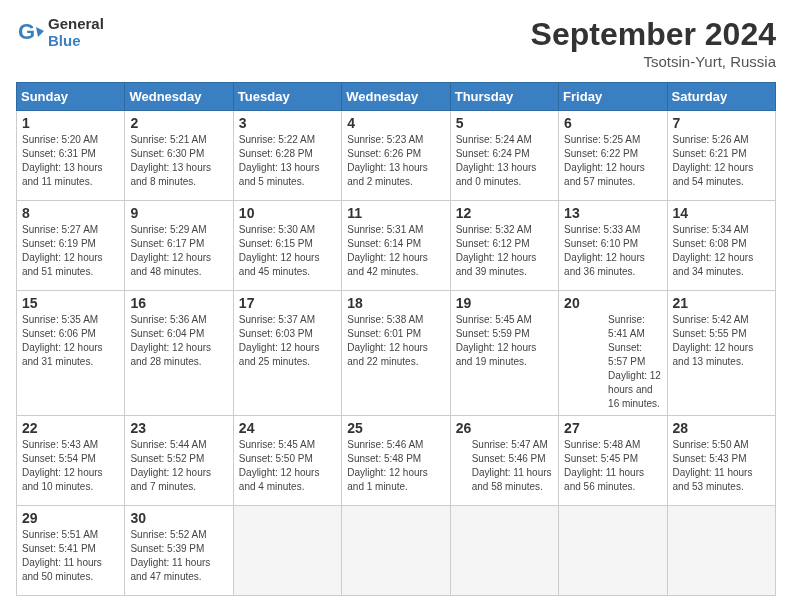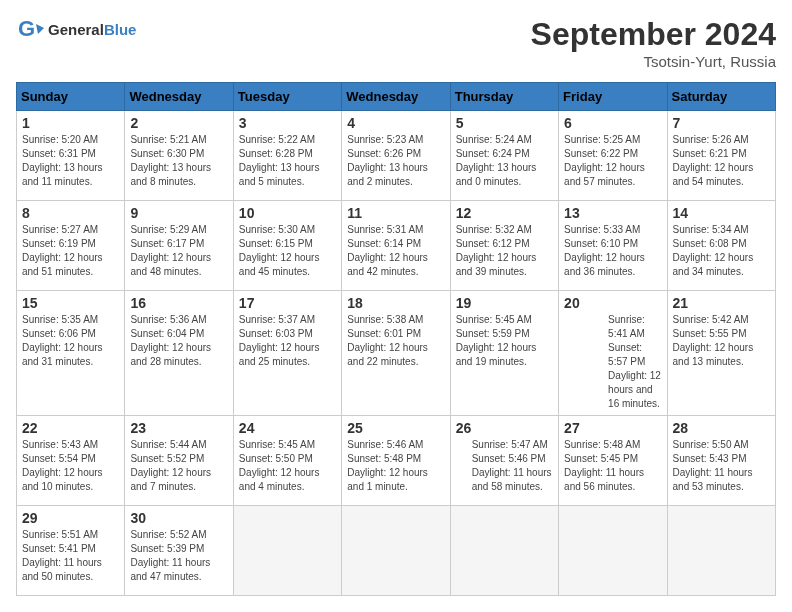--- a/index.html
+++ b/index.html
@@ -16,21 +16,21 @@
       align-items: flex-start;
       margin-bottom: 12px;
     }
     .logo {
       display: flex;
       align-items: center;
       gap: 4px;
     }
     .logo-text {
       display: flex;
-      flex-direction: row;
+      flex-direction: column;
       font-size: 15px;
       font-weight: bold;
       line-height: 1.1;
     }
     .logo-text span:first-child { color: #333; }
     .logo-text span:last-child { color: #3a7fc1; }
     .logo-icon {
       width: 28px;
       height: 28px;
     }
@@ -46,21 +46,21 @@
       font-size: 15px;
       color: #555;
     }
     table {
       width: 100%;
       border-collapse: collapse;
       table-layout: fixed;
     }
     th {
       background-color: #3a7fc1;
-      color: #000000;
+      color: #ffffff;
       font-size: 13px;
       font-weight: bold;
       padding: 6px 4px;
       text-align: left;
       border: 1px solid #2d6aa0;
     }
     td {
       vertical-align: top;
       border: 1px solid #ccc;
       padding: 4px 5px;

